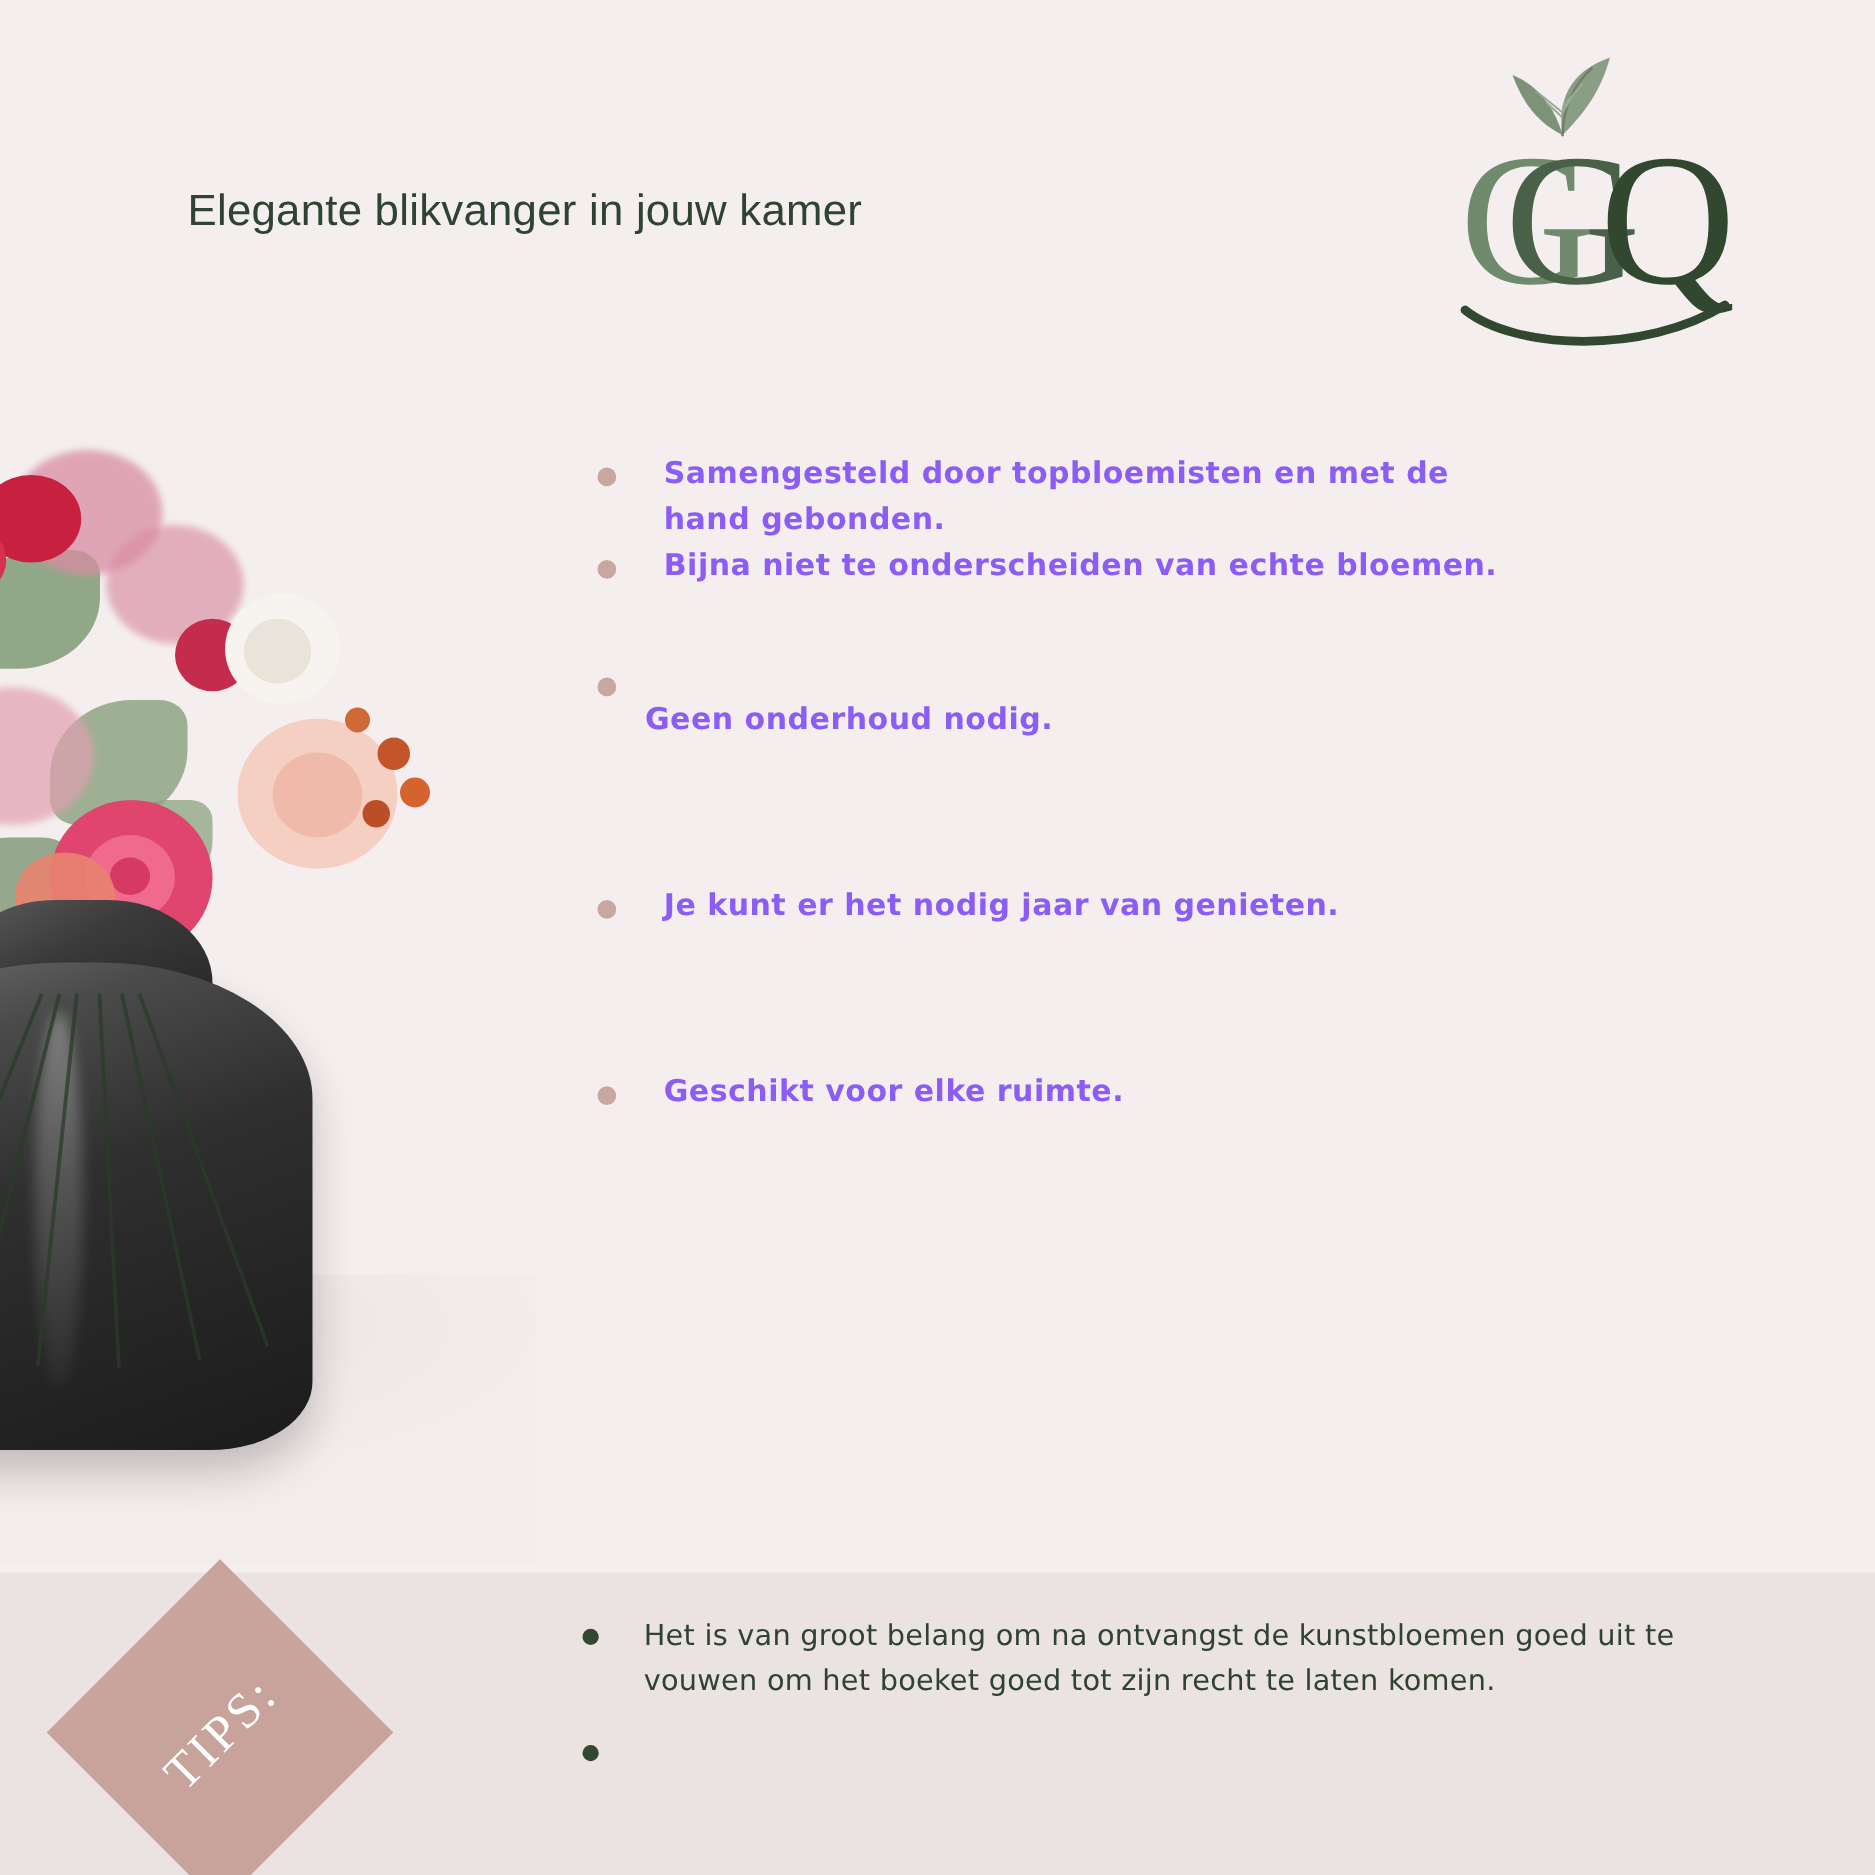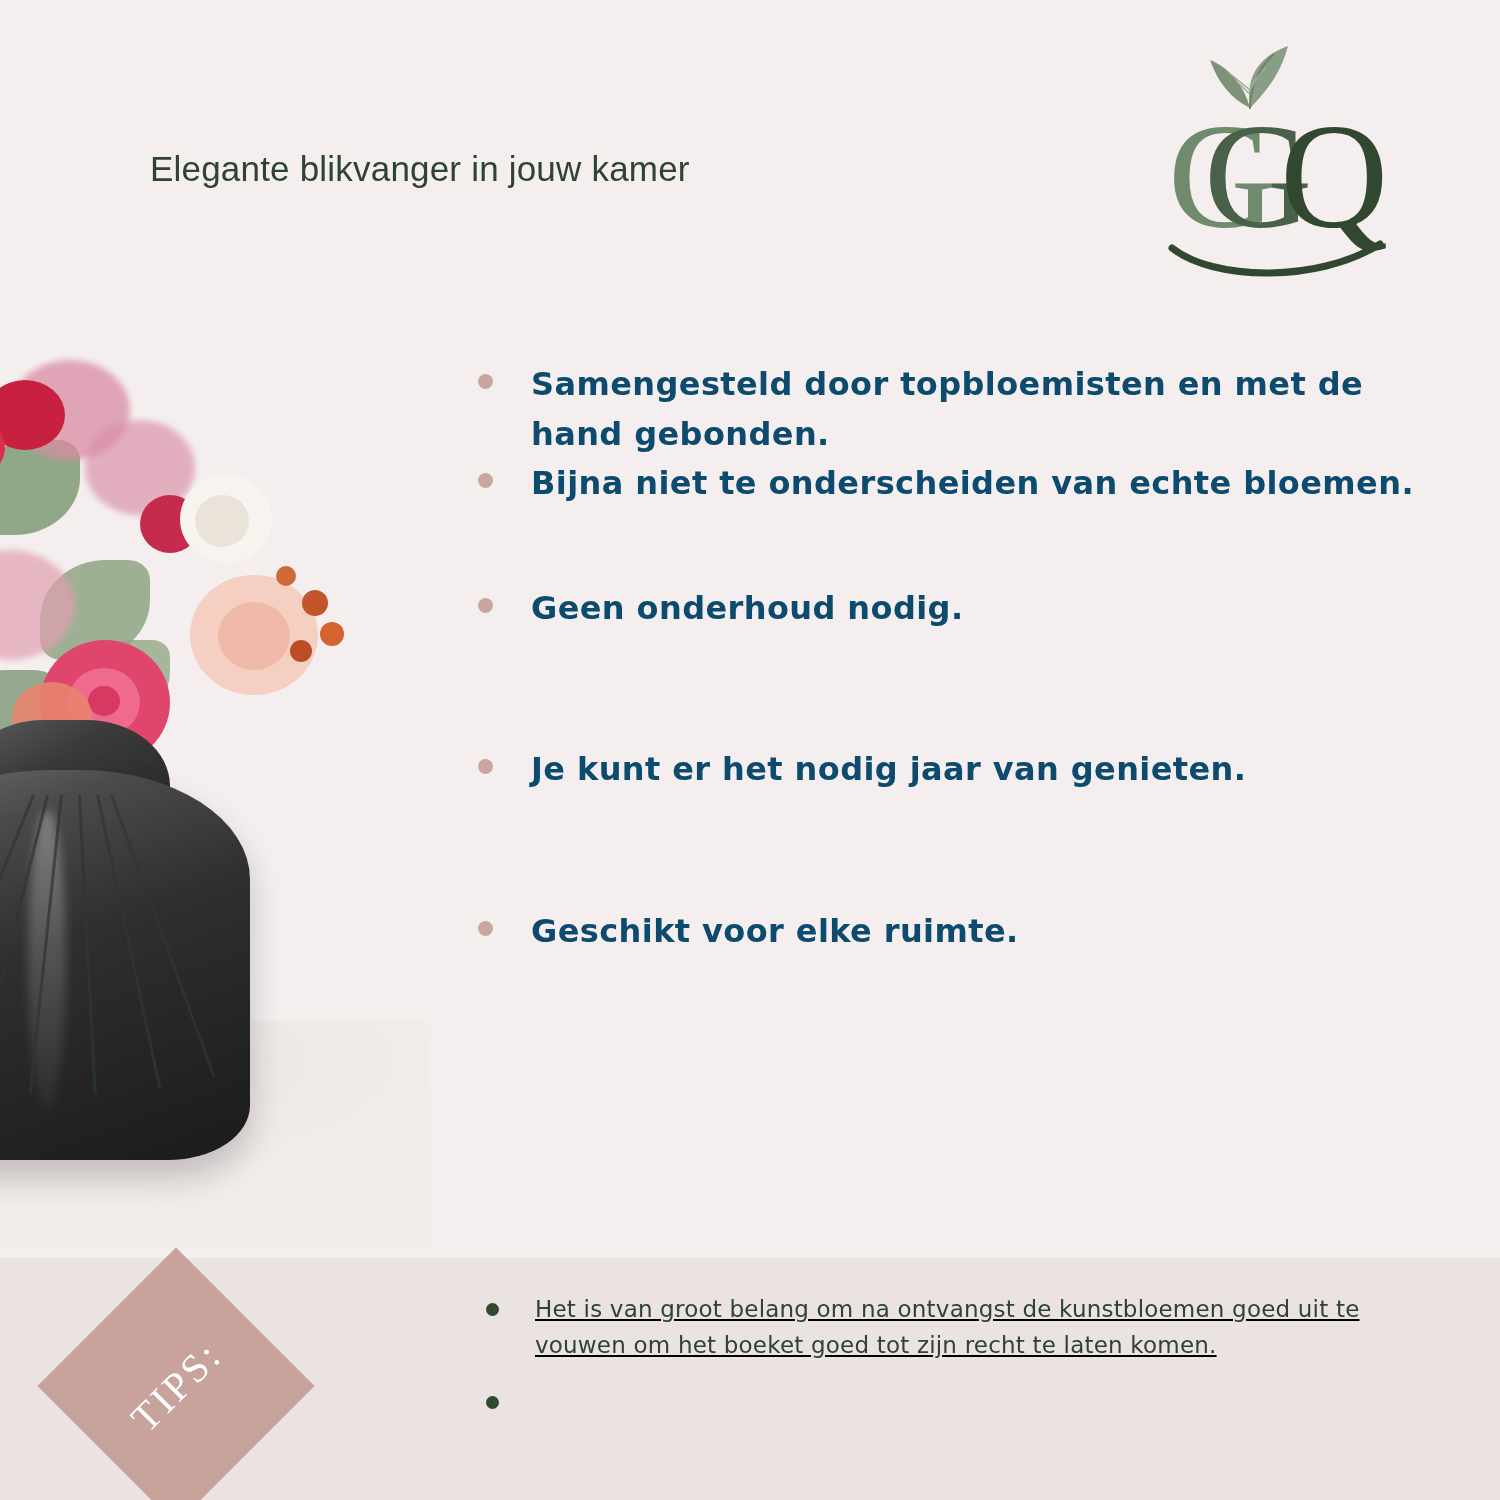--- a/index.html
+++ b/index.html
@@ -170,23 +170,23 @@
     height: 15px;
     border-radius: 50%;
     background: #c9a79f;
     margin-top: 14px;
     flex: 0 0 auto;
   }
   .bullet-text {
     margin-left: 38px;
     font-family: "DejaVu Sans", sans-serif;
     font-weight: bold;
-    font-size: 32px;
+    font-size: 24px;
     line-height: 1.55;
-    color: #0c4a6e;
+    color: #8b5cf6;
     letter-spacing: 0.4px;
   }
 
   
   .tips-band {
     position: absolute;
     left: 0;
     top: 1258px;
     width: 1500px;
     height: 242px;
@@ -211,24 +211,23 @@
     align-items: center;
     justify-content: center;
     font-family: "Liberation Serif", serif;
     font-size: 40px;
     letter-spacing: 3px;
     color: #ffffff;
     transform: rotate(-45deg) translate(0px, 0px);
   }
   .tips-list {
     position: absolute;
-    left: 486px;
+    left: 466px;
     top: 1292px;
     width: 960px;
-    text-decoration: underline;
   }
   .tip-row {
     display: flex;
     align-items: flex-start;
     margin-bottom: 22px;
   }
   .tip-dot {
     width: 13px;
     height: 13px;
     border-radius: 50%;
@@ -324,21 +323,21 @@
       <span class="bullet-dot"></span>
       <span class="bullet-text" style="white-space:pre-line;">Samengesteld door topbloemisten en met de
  hand gebonden.</span>
     </div>
 
     <div class="bullet-row" style="">
       <span class="bullet-dot"></span>
       <span class="bullet-text">Bijna niet te onderscheiden van echte bloemen.</span>
     </div>
 
-    <div class="bullet-row" style="margin-top:75px;">
+    <div class="bullet-row" style="margin-top:56px;flex-direction:column;">
       <span class="bullet-dot"></span>
       <span class="bullet-text">Geen onderhoud nodig.</span>
     </div>
 
     <div class="bullet-row" style="margin-top:112px;">
       <span class="bullet-dot"></span>
       <span class="bullet-text">Je kunt er het nodig jaar van genieten.</span>
     </div>
 
     <div class="bullet-row" style="margin-top:112px;">

